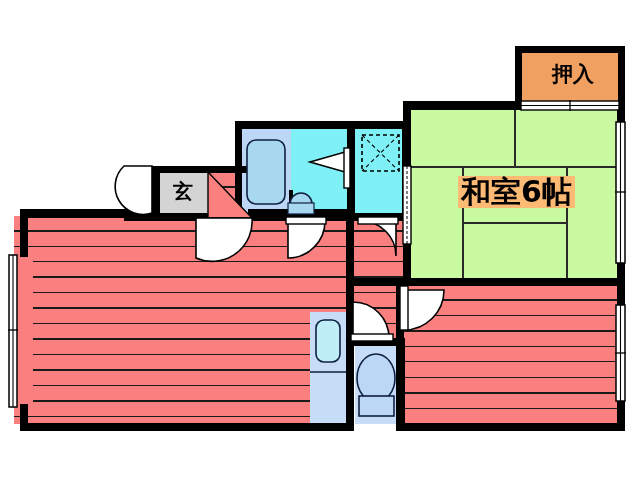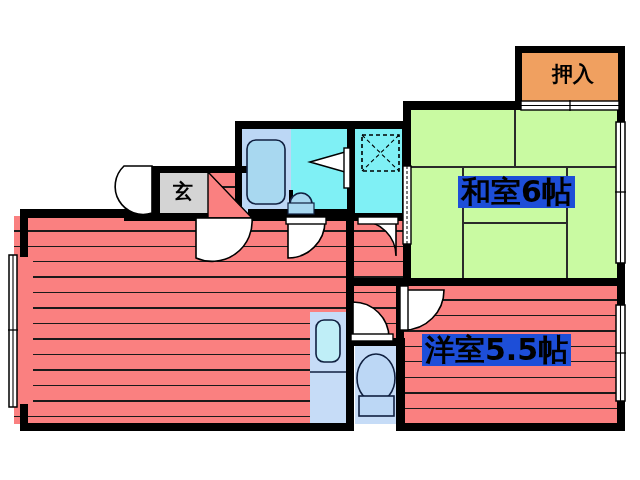--- a/index.html
+++ b/index.html
@@ -15,21 +15,21 @@
   .floor-lightblue{background:#bcd7f5;}
   .floor-bluegray{background:#c6dcf7;}
   
   .wall{background:#000000;position:absolute;}
   
   .hatch{position:absolute;left:0;top:0;right:0;bottom:0;
     background-image:repeating-linear-gradient(to bottom,
       rgba(0,0,0,0) 0px, rgba(0,0,0,0) 14px,
       #1a1a1a 14px, #1a1a1a 15.5px);}
   .tatami-line{position:absolute;background:#2a2a2a;}
-  .label{position:absolute;background:#1d4ed8;color:#000;font-weight:bold;
+  .label{position:absolute;background:#fdba74;color:#000;font-weight:bold;
     white-space:nowrap;line-height:1;padding:1px 3px;}
   svg.ov{position:absolute;left:0;top:0;pointer-events:none;}
 </style>
 </head>
 <body>
 
 <div id="plan">
 
   <div class="rect floor-pink" style="left:14px;top:216px;width:333px;height:208px;">
     <div class="hatch"></div>
@@ -169,19 +169,18 @@
     <line x1="521" y1="105.5" x2="619" y2="105.5" stroke="#000" stroke-width="1.1"></line>
     <line x1="570" y1="100" x2="570" y2="111" stroke="#000" stroke-width="1.3"></line>
 
     <rect x="403" y="166" width="8" height="78" fill="#ffffff" stroke="#000" stroke-width="1.4"></rect>
     <line x1="407" y1="166" x2="407" y2="244" stroke="#000" stroke-width="1.0" stroke-dasharray="3,2"></line>
   </svg>
 
 
   <div class="label" style="left:458px;top:176px;font-size:30px;">和室6帖</div>
 
-  <div class="label" style="left:422px;top:334px;font-size:30px;">洋室5.5帖</div>
 
   <div class="label" style="left:549px;top:63px;font-size:21px;background:transparent;">押入</div>
 
   <div class="label" style="left:170px;top:180px;font-size:20px;background:transparent;">玄</div>
 
 </div>
 
 </body></html>

